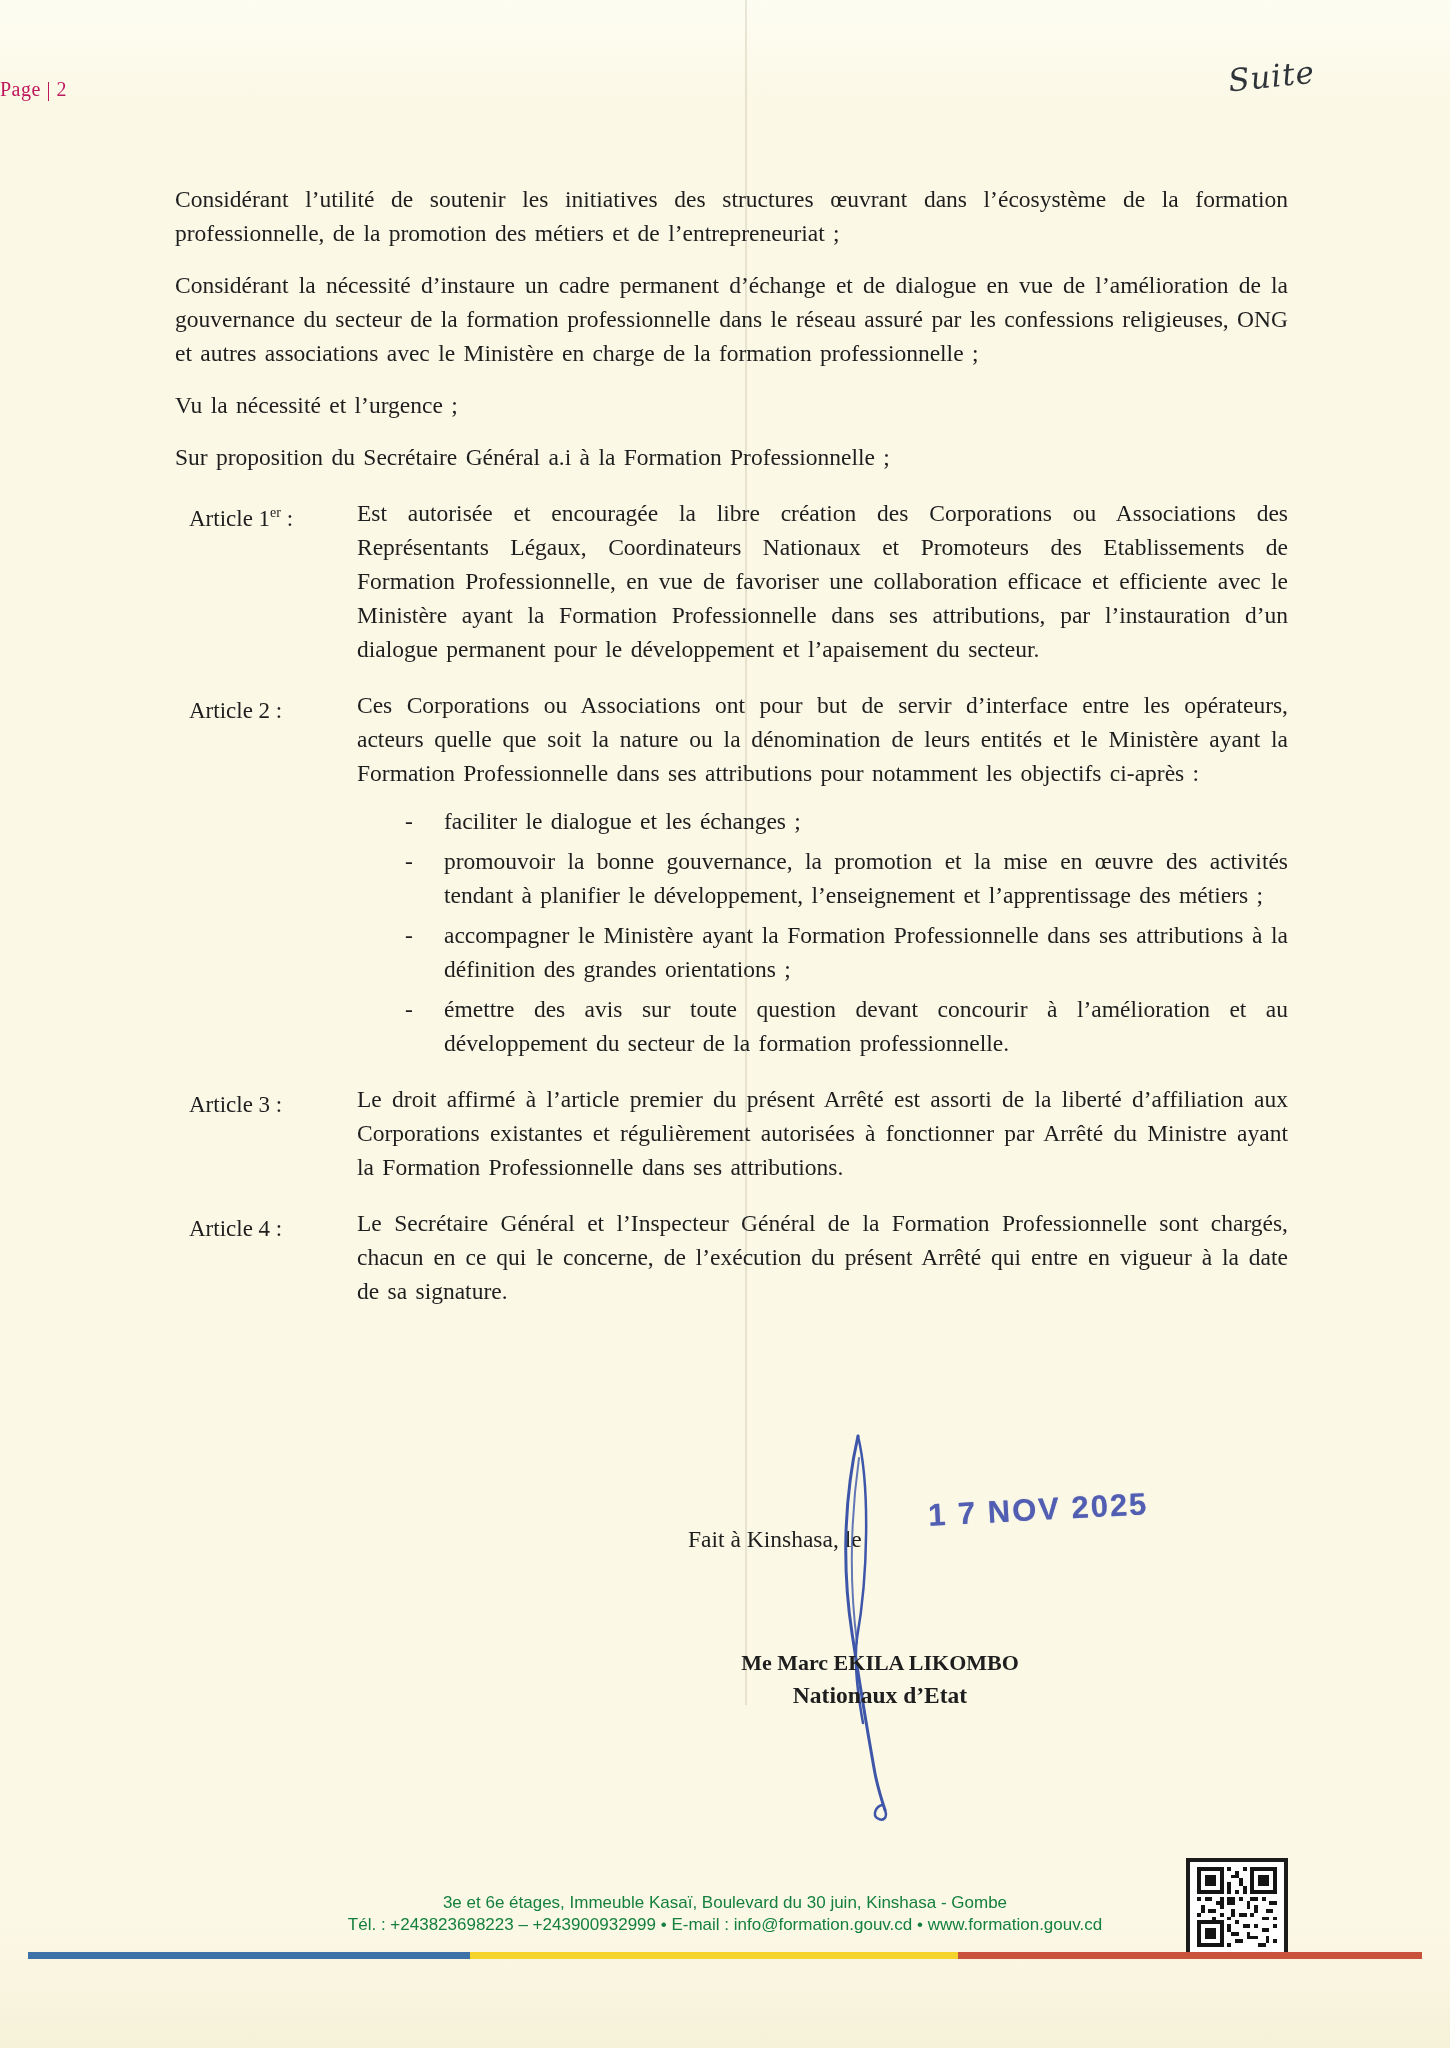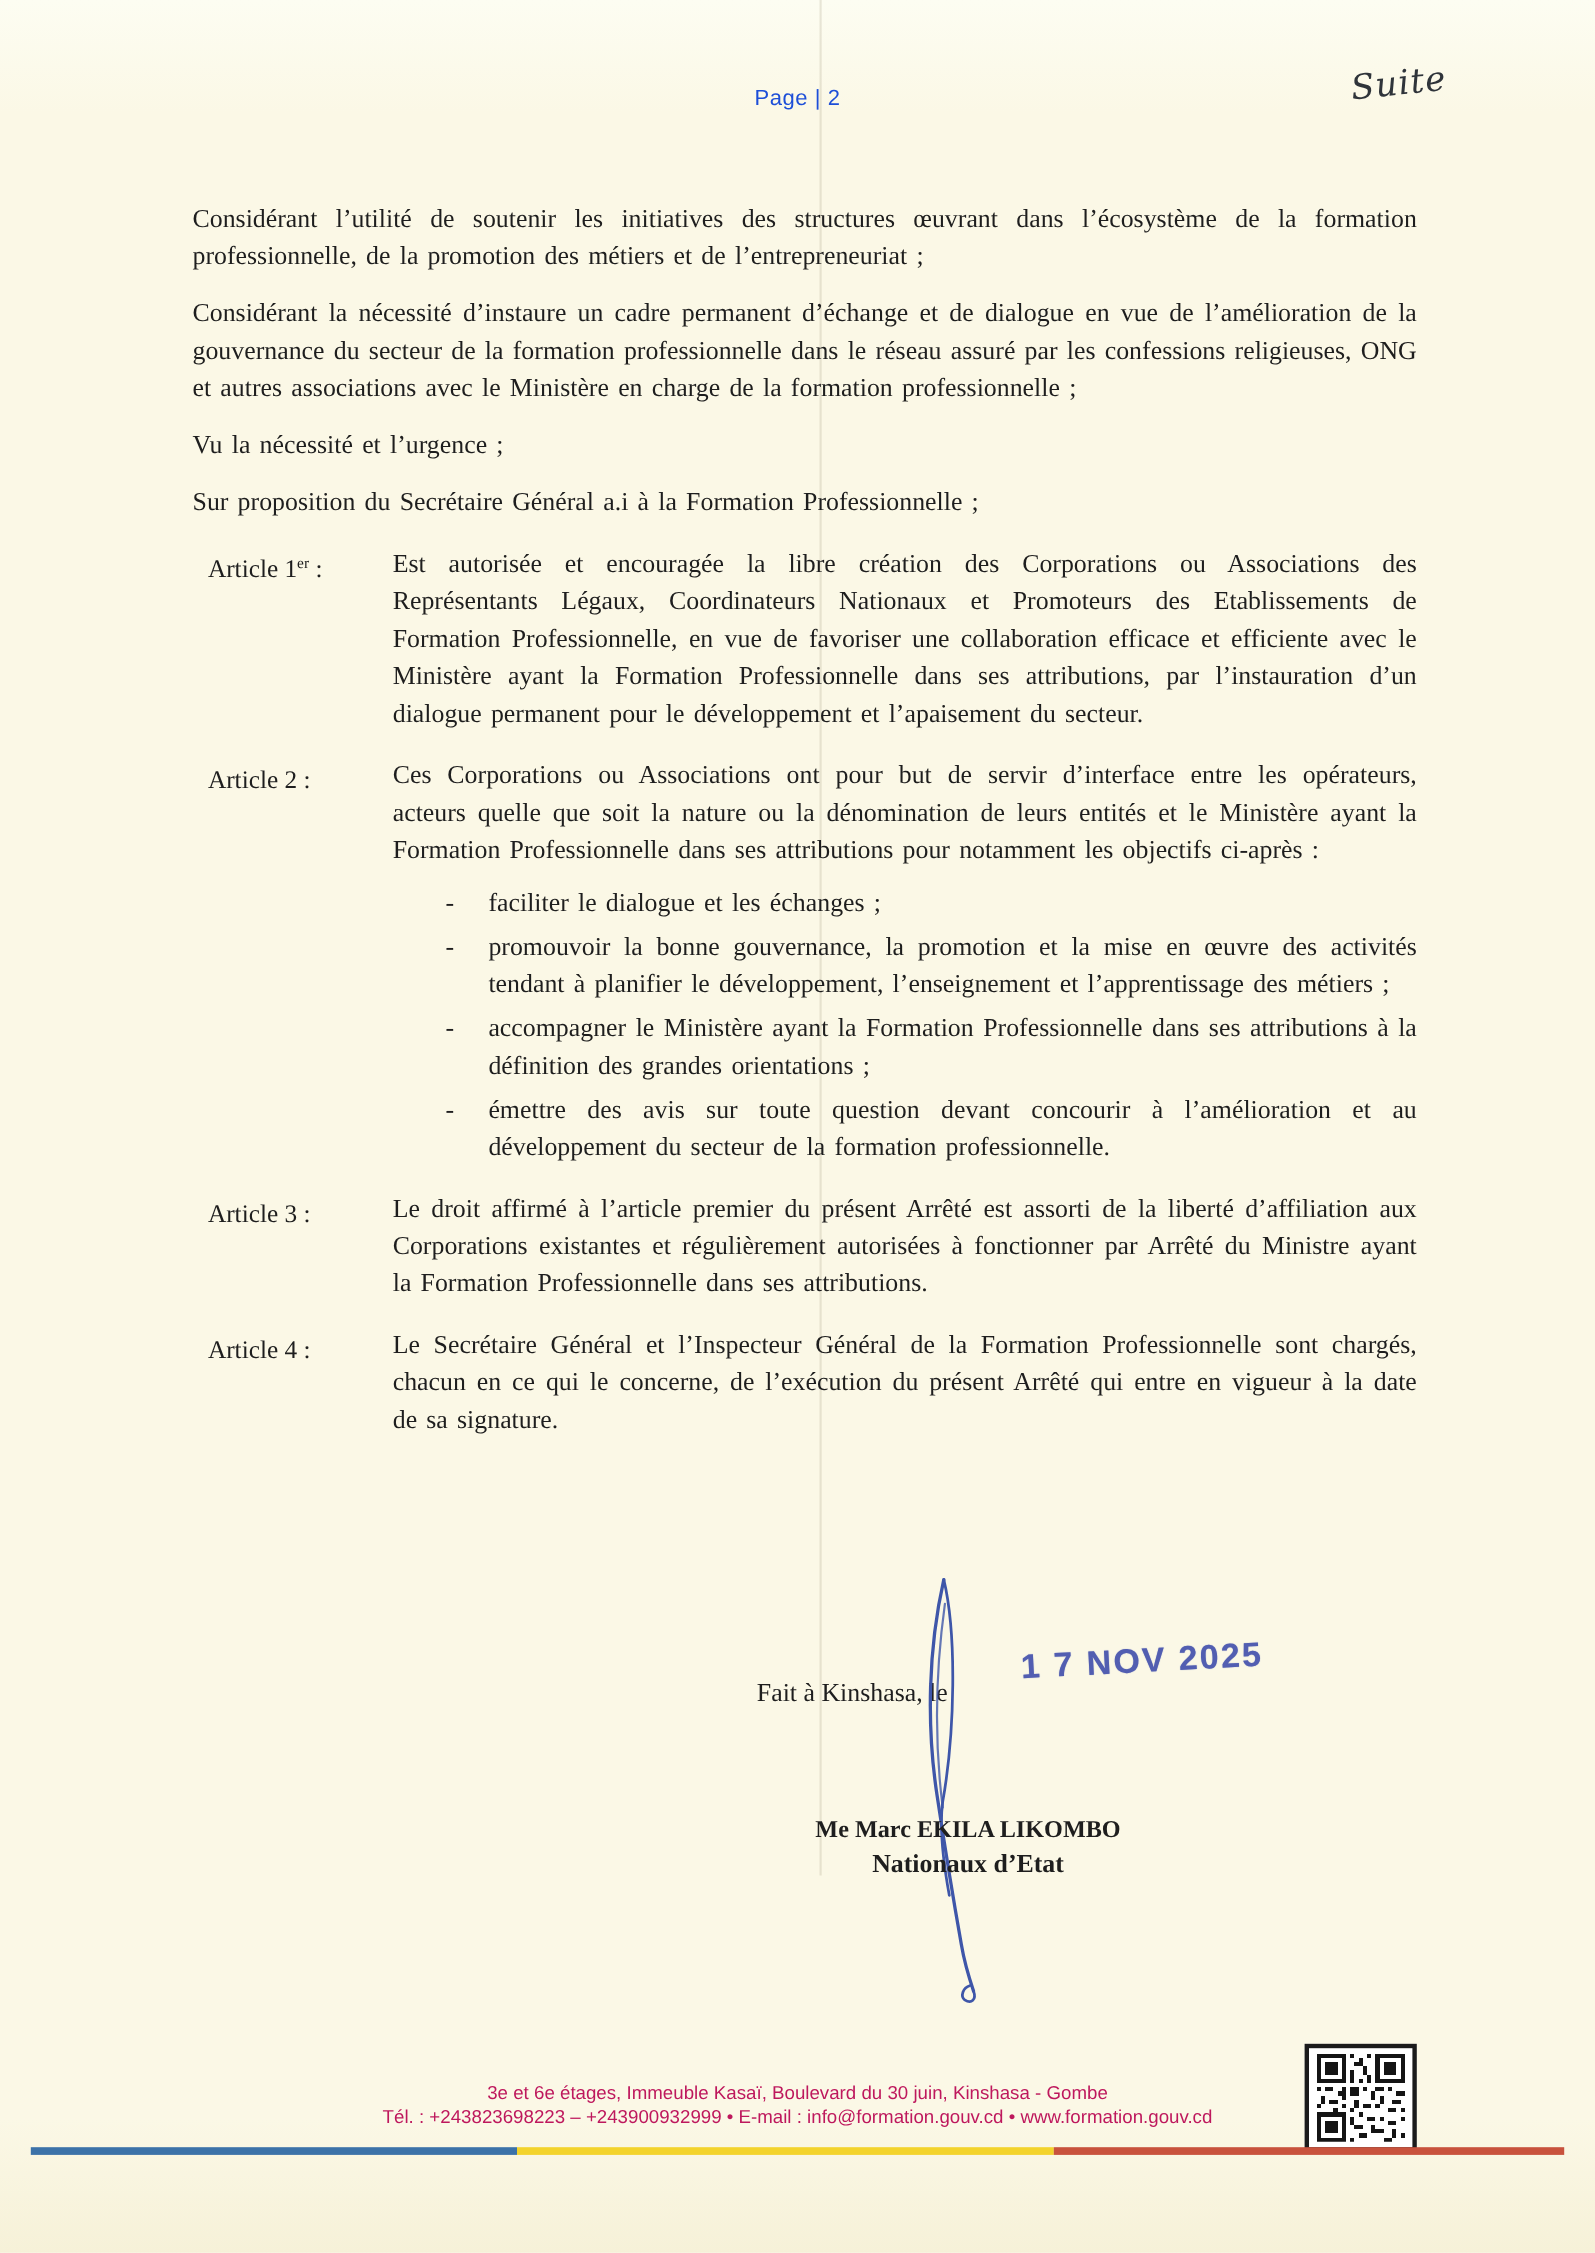--- a/index.html
+++ b/index.html
@@ -3,22 +3,22 @@
 <meta charset="utf-8">
 <style>
   html,body{margin:0;padding:0;}
   body{
     width:1450px;height:2048px;position:relative;overflow:hidden;
     background:linear-gradient(180deg,#fdfdf2 0%,#fbf8e6 5%,#fbf8e6 94%,#f6f1d8 100%);
     font-family:"Liberation Serif", serif;color:#1e1e1e;
   }
   .sheet{position:absolute;inset:0;}
   .fold-line{position:absolute;left:745px;top:0;width:2px;height:1705px;background:rgba(150,140,110,0.20);}
-  .page-number{position:absolute;top:78px;left:0;width:100%;text-align:center;
-    font-family:Liberation Sans, sans-serif;font-size:20px;color:#1d4ed8;letter-spacing:0.5px;}
+  .page-number{position:absolute;top:78px;left:0;width:100%;text-align:left;
+    font-family:Liberation Serif, serif;font-size:20px;color:#be185d;letter-spacing:0.5px;}
   .suite{position:absolute;top:58px;left:1228px;font-family:"DejaVu Serif", serif;font-style:italic;
     font-size:31px;color:#2f343a;transform:rotate(-6deg);letter-spacing:1px;}
   .content{position:absolute;left:175px;top:0;width:1113px;}
   .para{margin:18px 0 0 0;font-size:23.5px;line-height:34px;text-align:justify;word-spacing:2.5px;}
   .first{margin-top:182px;}
   .bold{font-weight:normal;}
   .arrete{margin-top:38px;margin-bottom:14px;text-align:center;font-weight:bold;font-size:24.5px;letter-spacing:1px;}
   .article{display:flex;margin-top:22px;align-items:flex-start;}
   .article-label{flex:0 0 182px;width:182px;box-sizing:border-box;padding-left:14px;
     font-weight:normal;font-size:23px;line-height:34px;}
@@ -30,21 +30,21 @@
   .bullet-text{flex:1;text-align:justify;}
   .fait{position:absolute;left:688px;top:1526px;font-size:23.5px;}
   .stamp{position:absolute;left:928px;top:1492px;font-family:"Liberation Sans", sans-serif;font-weight:bold;
     font-size:31px;letter-spacing:2px;color:#4653ad;transform:rotate(-3deg);opacity:0.93;
     text-shadow:0 0 1px rgba(70,83,173,0.6);white-space:nowrap;}
   .signatory{position:absolute;left:660px;top:1650px;width:440px;text-align:center;font-weight:bold;}
   .sig-name{font-size:22px;}
   .sig-title{font-size:23.5px;margin-top:6px;}
   .signature-svg{position:absolute;left:800px;top:1428px;width:140px;height:395px;}
   .footer{position:absolute;top:1892px;left:0;width:100%;text-align:center;
-    font-family:"Liberation Sans", sans-serif;font-size:17px;line-height:22px;color:#be185d;}
+    font-family:"Liberation Sans", sans-serif;font-size:17px;line-height:22px;color:#15803d;}
   .flag-line{position:absolute;top:1952px;left:28px;width:1394px;height:7px;display:flex;}
   .f-blue{width:31.7%;height:100%;}
   .f-yellow{width:35%;height:100%;}
   .f-red{width:33.3%;height:100%;}
   .qr{position:absolute;left:1186px;top:1858px;width:84px;height:80px;background:#fff;
     border:4px solid #1b1b1b;padding:5px;}
   .qr svg{width:100%;height:100%;display:block;}
 </style>
 </head>
 <body>

